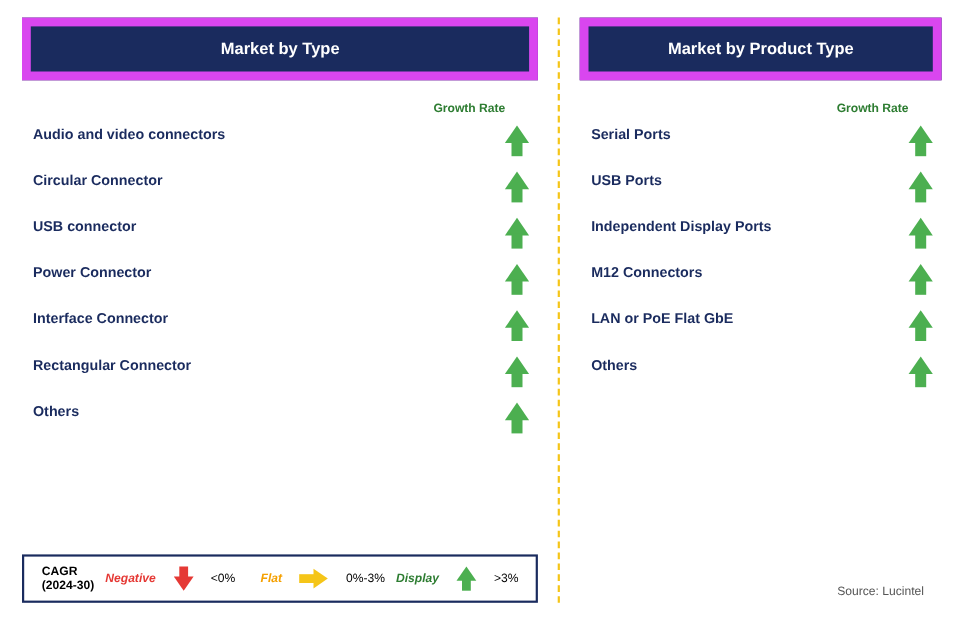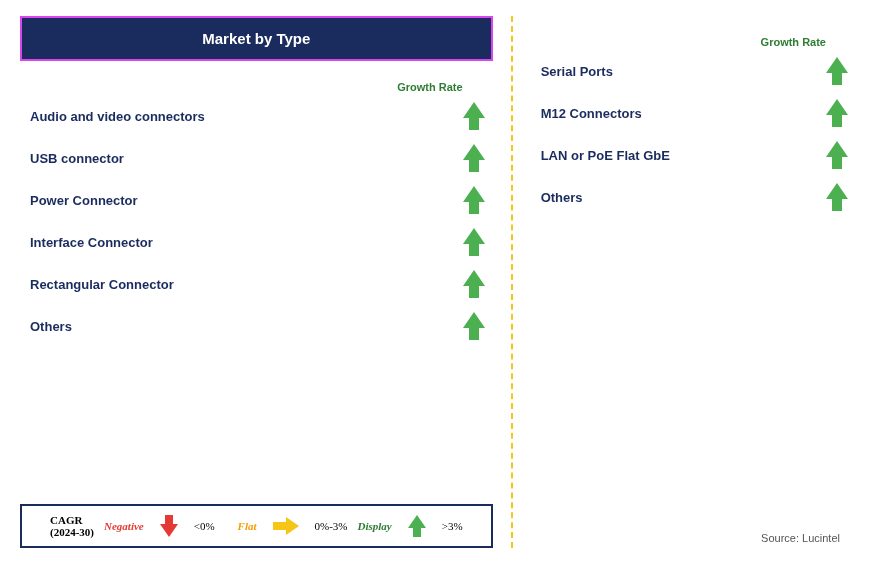--- a/index.html
+++ b/index.html
@@ -26,41 +26,41 @@
       flex-direction: column;
     }
 
     .panel-header {
       background: #1a2b5e;
       color: #fff;
       text-align: center;
       padding: 12px 10px;
       font-size: 15px;
       font-weight: bold;
-      border: 2px solid #d946ef;
+      border: 8px solid #d946ef;
     }
 
     .panel-body {
       flex: 1;
       padding: 4px 0;
     }
 
     .growth-rate-label {
       text-align: right;
       padding-right: 30px;
       font-size: 11px;
       font-weight: bold;
       color: #2e7d32;
       margin-top: 16px;
       margin-bottom: 2px;
     }
 
     .item-row {
       display: flex;
-      align-items: center;
+      align-items: flex-start;
       justify-content: space-between;
       padding: 7px 8px 7px 10px;
     }
 
     .item-label {
       font-size: 13px;
       font-weight: bold;
       color: #1a2b5e;
     }
 
@@ -97,27 +97,26 @@
       width: 2px;
       background: transparent;
       border-left: 2px dashed #f5c518;
       margin: 0 18px;
       align-self: stretch;
     }
 
     .legend-bar {
       display: flex;
       align-items: center;
-      padding: 8px 28px;
+      padding: 8px 16px;
       border: 2px solid #1a2b5e;
       margin-top: 4px;
       gap: 10px;
       font-size: 11px;
       flex-wrap: nowrap;
-      font-family: Liberation Serif, serif;
     }
 
     .legend-cagr {
       font-weight: bold;
       font-size: 11px;
       color: #000;
       white-space: nowrap;
     }
 
     .legend-item {
@@ -234,20 +233,24 @@
 
   <div class="panel">
     <div class="panel-header">Market by Type</div>
     <div class="panel-body">
       <div class="growth-rate-label">Growth Rate</div>
       <div class="item-row">
         <span class="item-label">Audio and video connectors</span>
         <span class="green-up-arrow"></span>
       </div>
       <div class="item-row">
+        <span class="item-label">Circular Connector</span>
+        <span class="green-up-arrow"></span>
+      </div>
+      <div class="item-row">
         <span class="item-label">USB connector</span>
         <span class="green-up-arrow"></span>
       </div>
       <div class="item-row">
         <span class="item-label">Power Connector</span>
         <span class="green-up-arrow"></span>
       </div>
       <div class="item-row">
         <span class="item-label">Interface Connector</span>
         <span class="green-up-arrow"></span>
@@ -278,24 +281,33 @@
         <span class="legend-label-italic" style="color:#2e7d32;">Display</span>
         <span class="small-green-up-arrow"></span>
         <span class="legend-label-value">&gt;3%</span>
       </div>
     </div>
   </div>
 
   <div class="divider"></div>
 
   <div class="panel">
+    <div class="panel-header">Market by Product Type</div>
     <div class="panel-body">
       <div class="growth-rate-label">Growth Rate</div>
       <div class="item-row">
         <span class="item-label">Serial Ports</span>
+        <span class="green-up-arrow"></span>
+      </div>
+      <div class="item-row">
+        <span class="item-label">USB Ports</span>
+        <span class="green-up-arrow"></span>
+      </div>
+      <div class="item-row">
+        <span class="item-label">Independent Display Ports</span>
         <span class="green-up-arrow"></span>
       </div>
       <div class="item-row">
         <span class="item-label">M12 Connectors</span>
         <span class="green-up-arrow"></span>
       </div>
       <div class="item-row">
         <span class="item-label">LAN or PoE Flat GbE</span>
         <span class="green-up-arrow"></span>
       </div>

